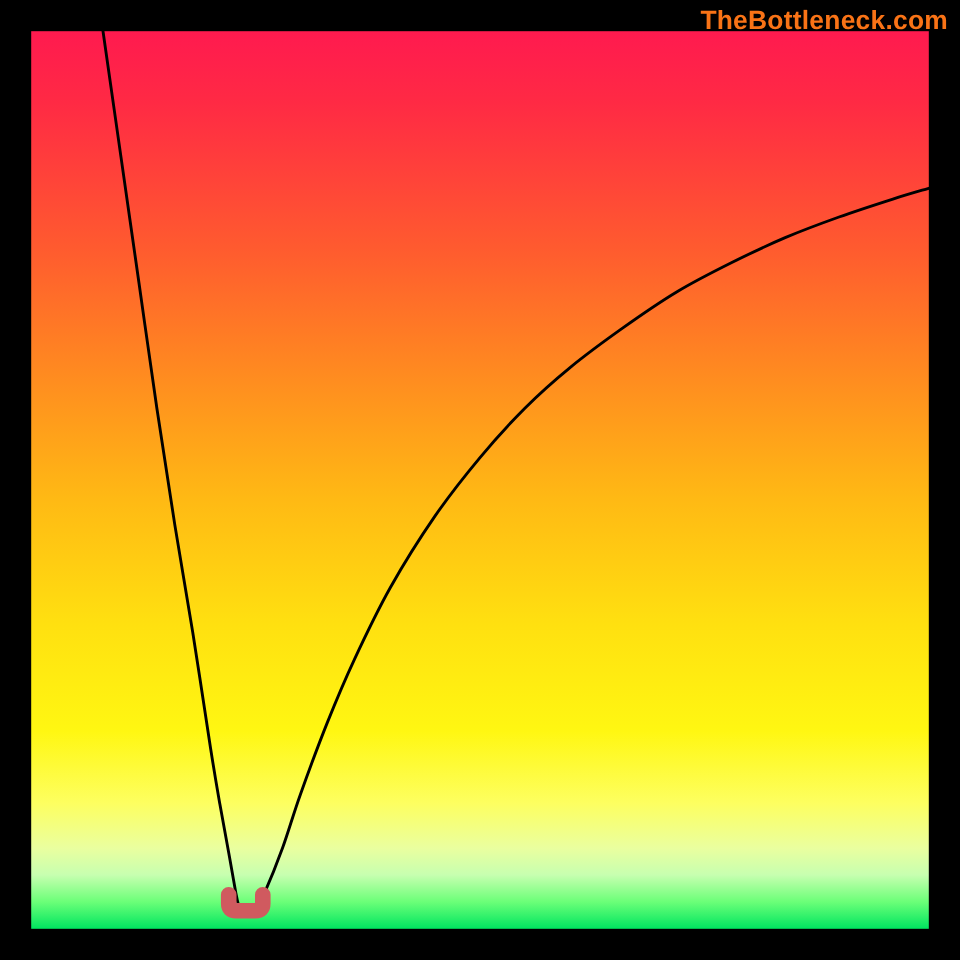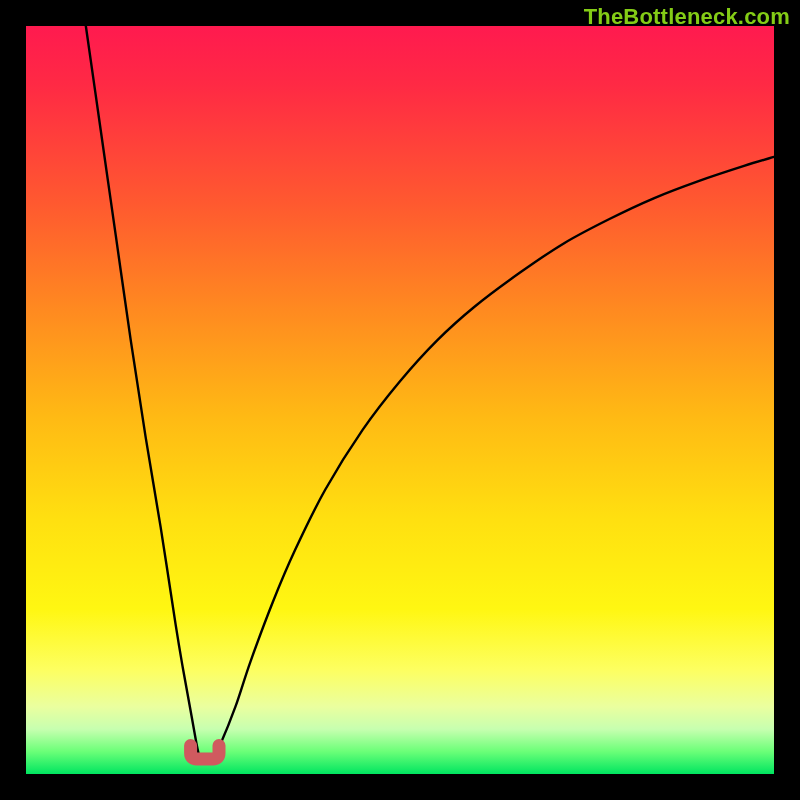--- a/index.html
+++ b/index.html
@@ -29,21 +29,21 @@
       #eaff9f 91%,
       #c7ffb0 94%,
       #6bff78 97%,
       #00e560 100%
     );
   }
   .watermark {
     position: absolute;
     top: 4px;
     right: 10px;
-    color: #84cc16;
+    color: #f97316;
     font-size: 22px;
     font-weight: 600;
     letter-spacing: 0.2px;
     user-select: none;
     text-align: right;
   }
   svg.plot {
     position: absolute;
     left: 0;
     top: 0;

